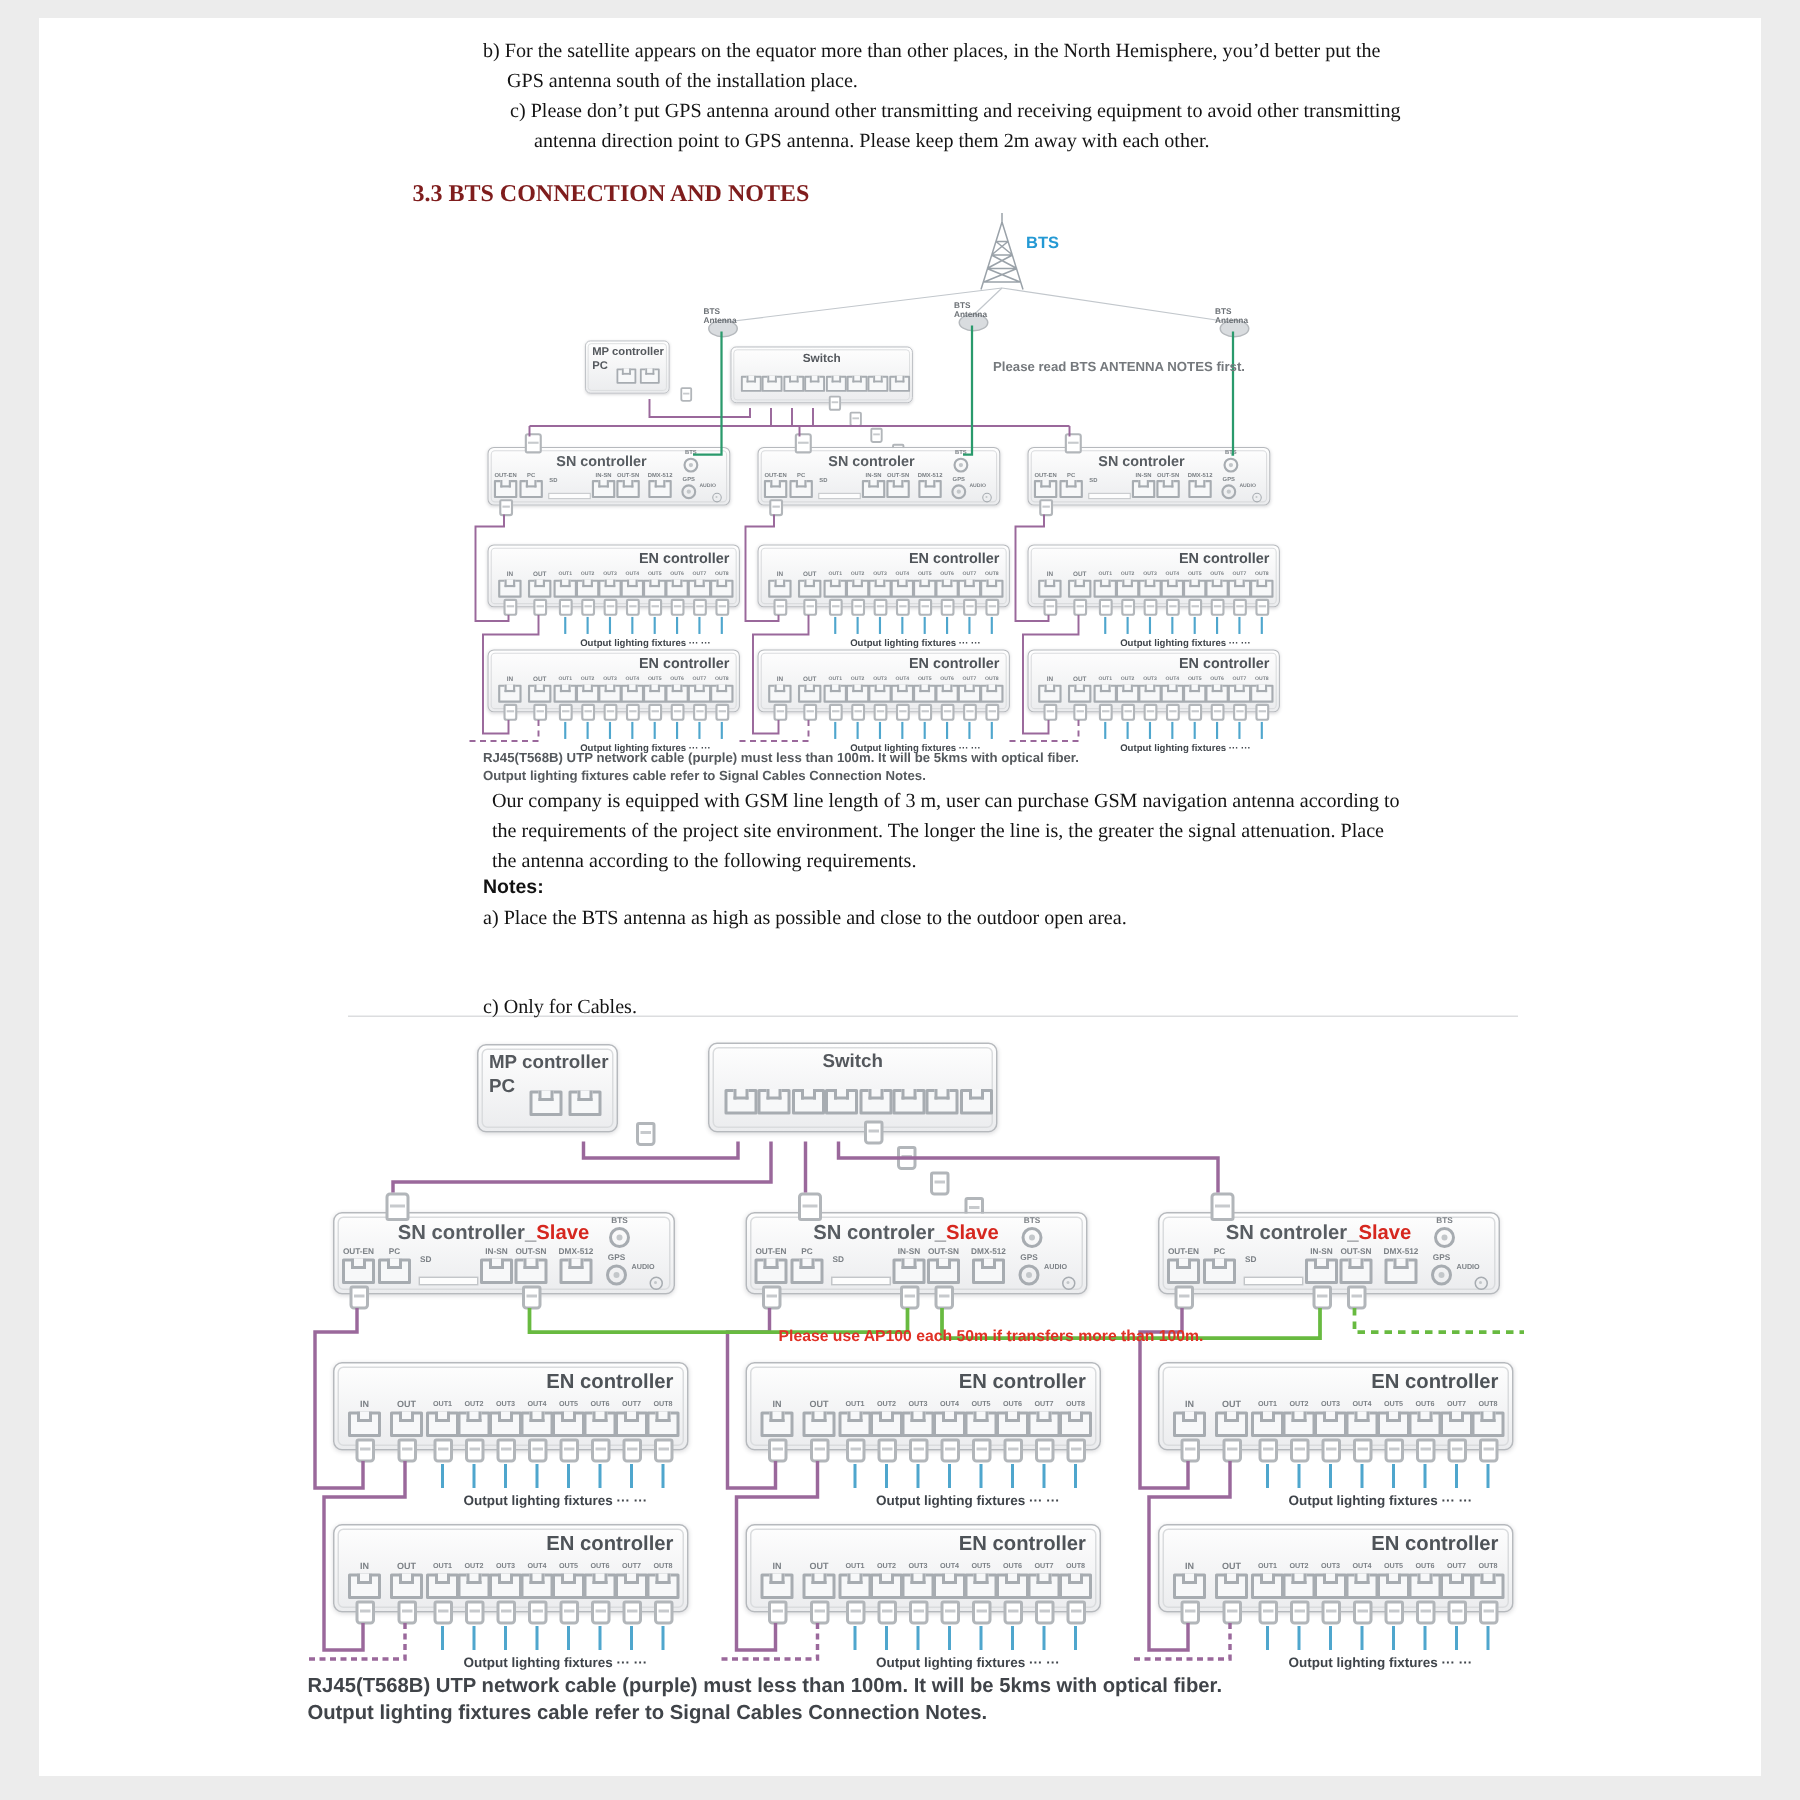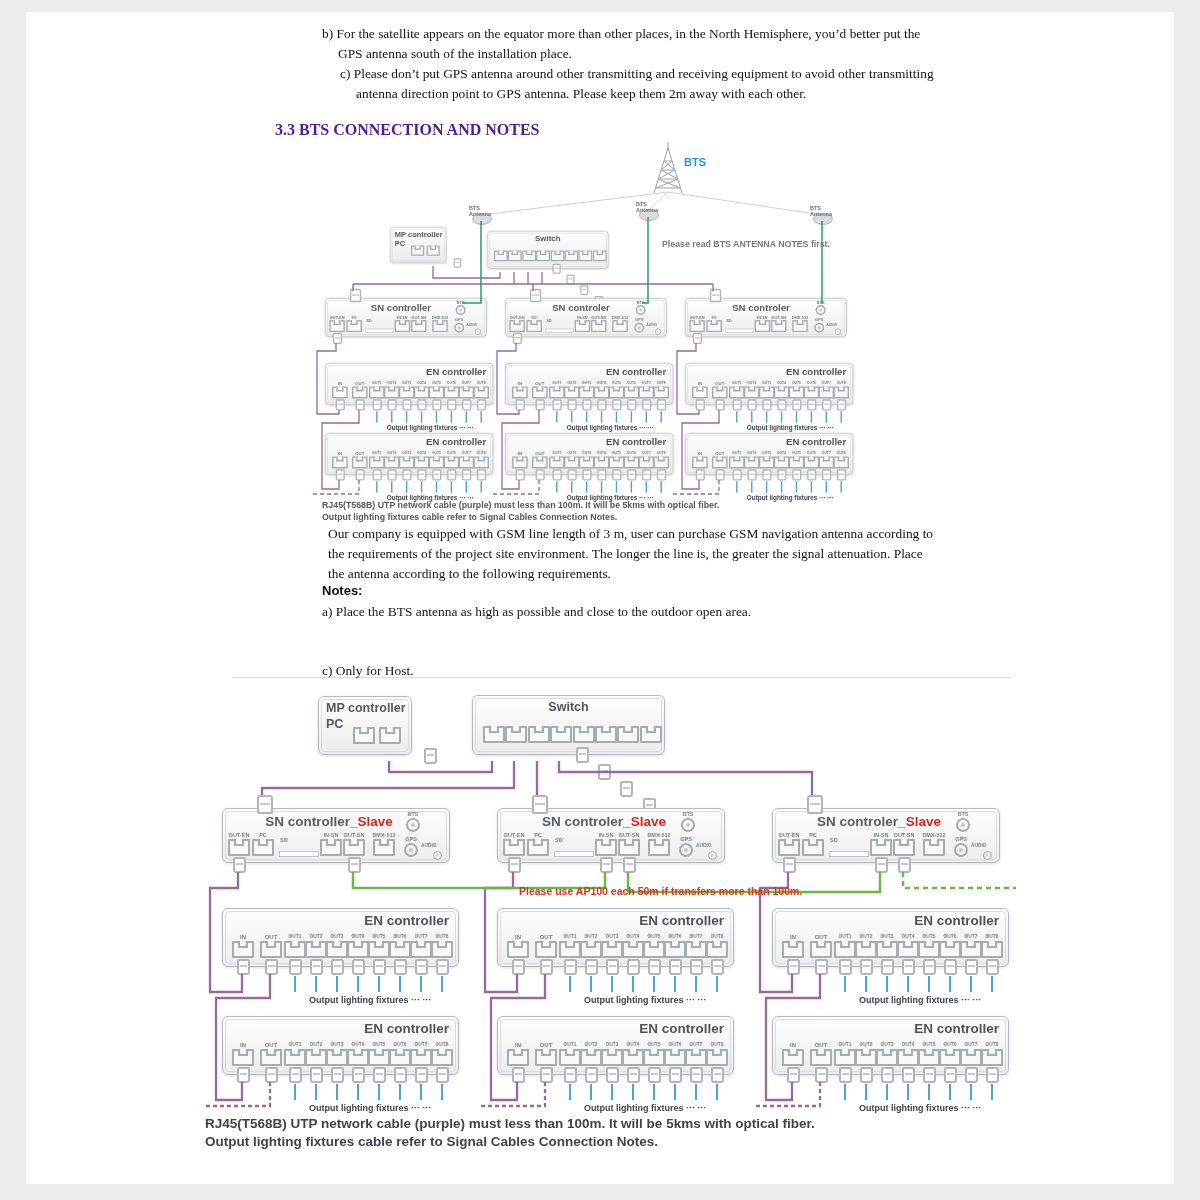--- a/index.html
+++ b/index.html
@@ -1,21 +1,21 @@
 <!DOCTYPE html>
 <html><head>
 <meta charset="utf-8">
 <style>
   html,body{margin:0;padding:0;background:#ececec;}
   .canvas{position:relative;width:1200px;height:1200px;background:#ececec;overflow:hidden;
           font-family:"Liberation Sans",sans-serif;}
   .page{position:absolute;left:26px;top:12px;width:1148px;height:1172px;background:#fff;z-index:1;}
   .txt{position:absolute;z-index:6;}
   .para{font:13.4px/1.5 "Liberation Serif",serif;color:#141414;padding-left:16px;text-indent:-16px;}
-  .h2{font:bold 16px "Liberation Serif",serif;color:#4c1d95;}
+  .h2{font:bold 16px "Liberation Serif",serif;color:#7f1d1d;}
   .cap-sm{font:600 8.8px/1.32 "Liberation Sans",sans-serif;color:#55595d;}
   .cap-lg{font:600 13.5px/1.35 "Liberation Sans",sans-serif;color:#404449;}
   .bold-sans{font:700 13px "Liberation Sans",sans-serif;color:#111;}
   .note-gray{font:600 8.8px "Liberation Sans",sans-serif;color:#75797d;}
   .note-red{font:600 10.5px "Liberation Sans",sans-serif;color:#e03126;white-space:nowrap;}
   .bts-blue{font:700 11px "Liberation Sans",sans-serif;color:#2499d4;}
   .ant-lbl{font:600 5.5px/1.15 "Liberation Sans",sans-serif;color:#6c7176;z-index:5;}
   .ant-node{position:absolute;width:18px;height:10px;background:#d9dcdf;border:1px solid #b5b9bd;
             border-radius:50%;z-index:4;}
   .rule{position:absolute;height:1px;background:#dcdddf;z-index:2;}
@@ -105,21 +105,21 @@
     <span>Antenna</span></div>
 
   <div class="txt cap-sm" style="left:322px;top:500px;">
     <div>RJ45(T568B) UTP network cable (purple) must less than 100m. It will be 5kms with optical fiber.</div>
     <div>Output lighting fixtures cable refer to Signal Cables Connection Notes.</div>
   </div>
 
   <div class="txt para" style="left:328px;top:524px;width:608px;padding-left:0;text-indent:0;">Our company is equipped with GSM line length of 3 m, user can purchase GSM navigation antenna according to the requirements of the project site environment. The longer the line is, the greater the signal attenuation. Place the antenna according to the following requirements.</div>
   <div class="txt bold-sans" style="left:322px;top:583px;">Notes:</div>
   <div class="txt para" style="left:322px;top:602px;width:612px;">a) Place the BTS antenna as high as possible and close to the outdoor open area.</div>
-  <div class="txt para" style="left:322px;top:661px;width:612px;">c) Only for Host.</div>
+  <div class="txt para" style="left:322px;top:661px;width:612px;">c) Only for Cables.</div>
   <div class="rule" style="left:232px;top:677px;width:780px;"></div>
 
   <div class="txt note-red" style="left:519px;top:885px;">Please use AP100 each 50m if transfers more than 100m.</div>
 
   <div class="txt cap-lg" style="left:205px;top:1115px;">
     <div>RJ45(T568B) UTP network cable (purple) must less than 100m. It will be 5kms with optical fiber.</div>
     <div>Output lighting fixtures cable refer to Signal Cables Connection Notes.</div>
   </div>
 
   <svg id="wires" class="wires" width="1200" height="1200">

